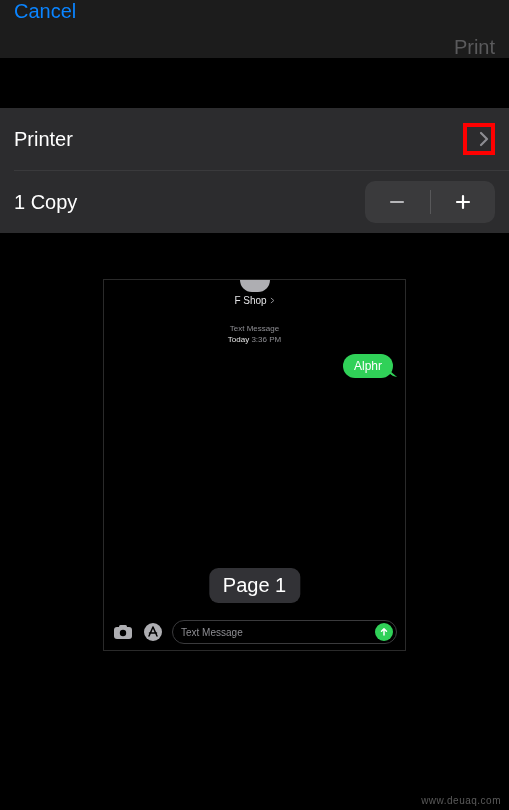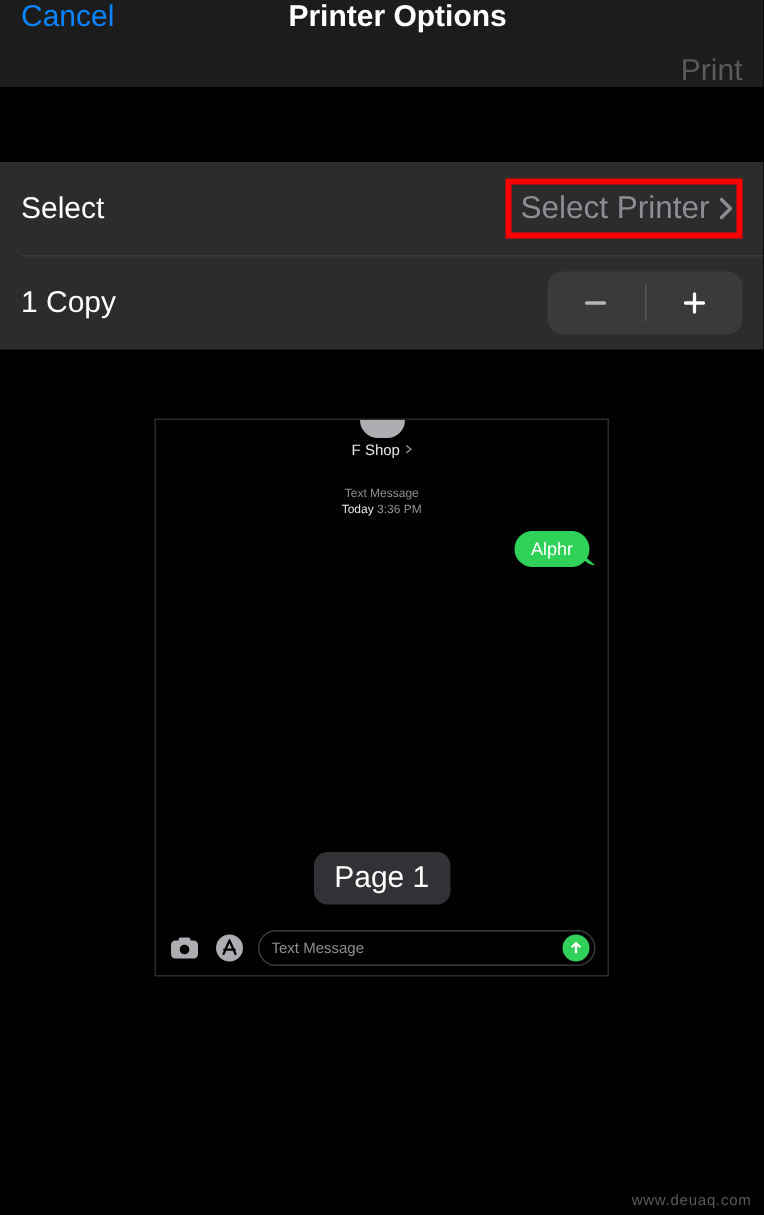--- a/index.html
+++ b/index.html
@@ -237,29 +237,27 @@
       color: #5a5a5a;
       font-size: 10px;
       letter-spacing: 0.5px;
     }
   </style>
 </head>
 <body>
 
 <div class="nav-bar">
   <div class="nav-cancel">Cancel</div>
-  <div class="nav-title">Printer Options</div>
   <div class="nav-print">Print</div>
 </div>
 
 <div class="settings-section">
   <div class="settings-row">
-    <div class="row-label">Select</div>
+    <div class="row-label">Printer</div>
     <div class="select-printer-wrap">
-      <div class="select-printer-text">Select Printer</div>
       <div class="chevron-right">
         <svg width="10" height="16" viewBox="0 0 10 16">
             <path d="M2 2 L8 8 L2 14" stroke="#8d8d92" stroke-width="2.2" fill="none" stroke-linecap="round" stroke-linejoin="round"></path>
           </svg>
       </div>
     </div>
   </div>
   <div class="separator"></div>
   <div class="settings-row">
     <div class="row-label">1 Copy</div>

